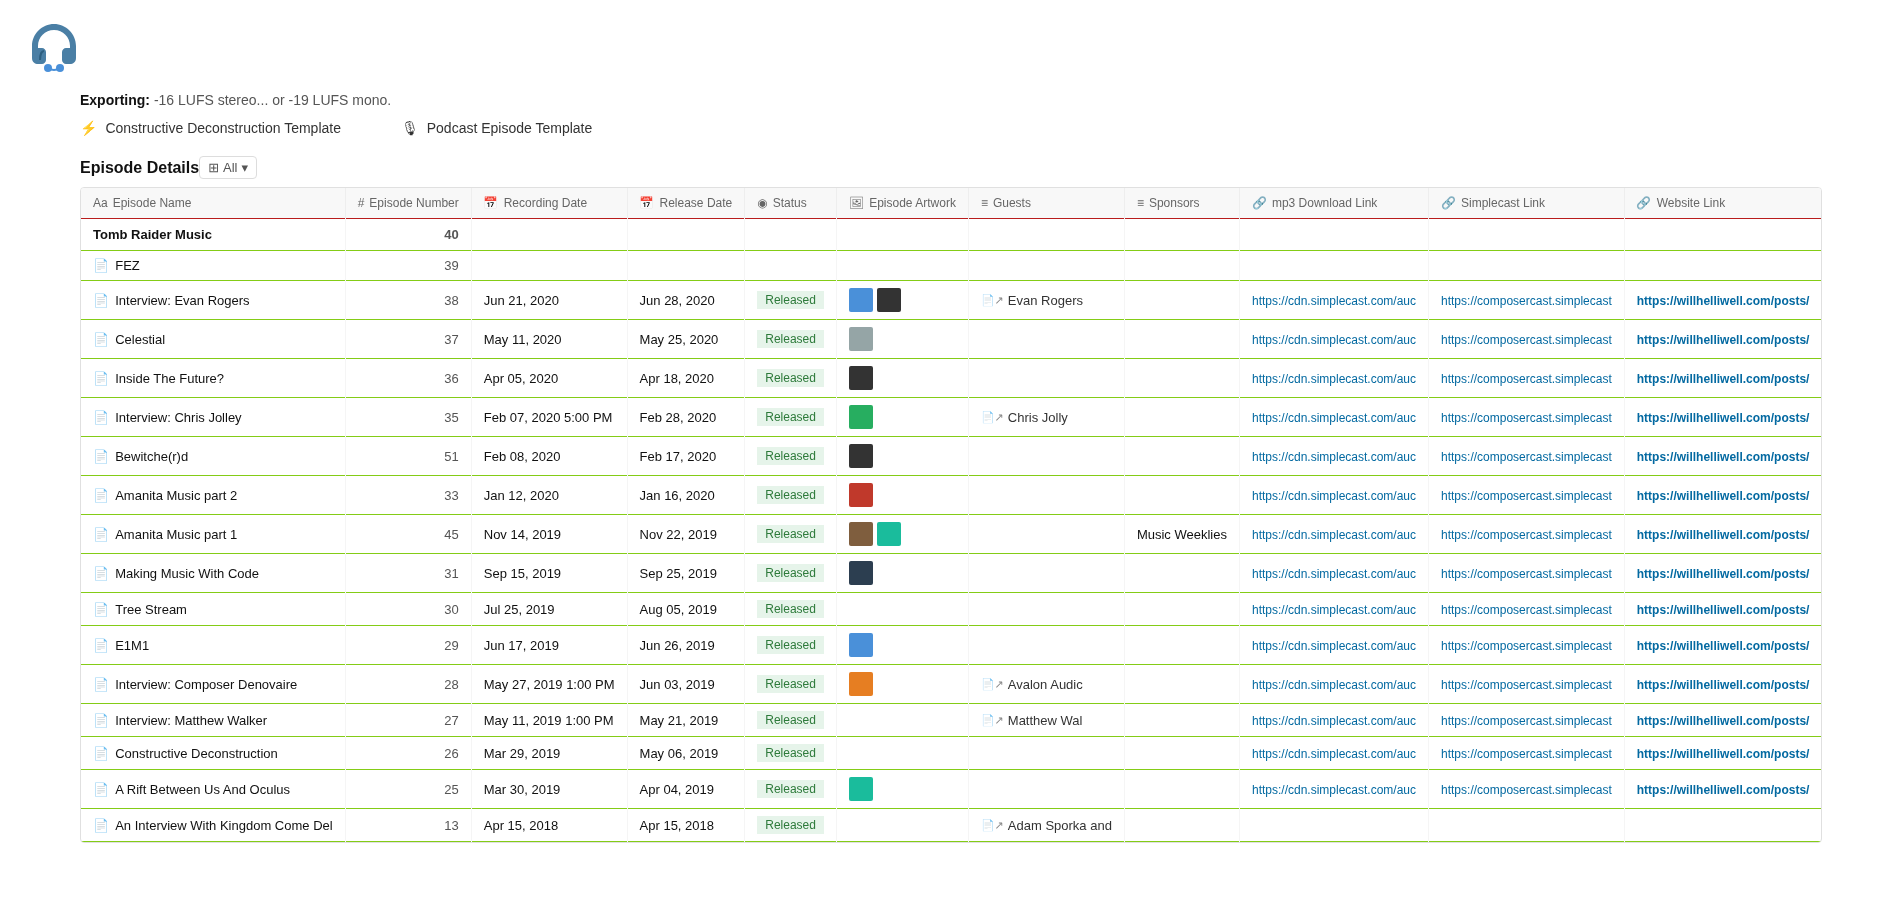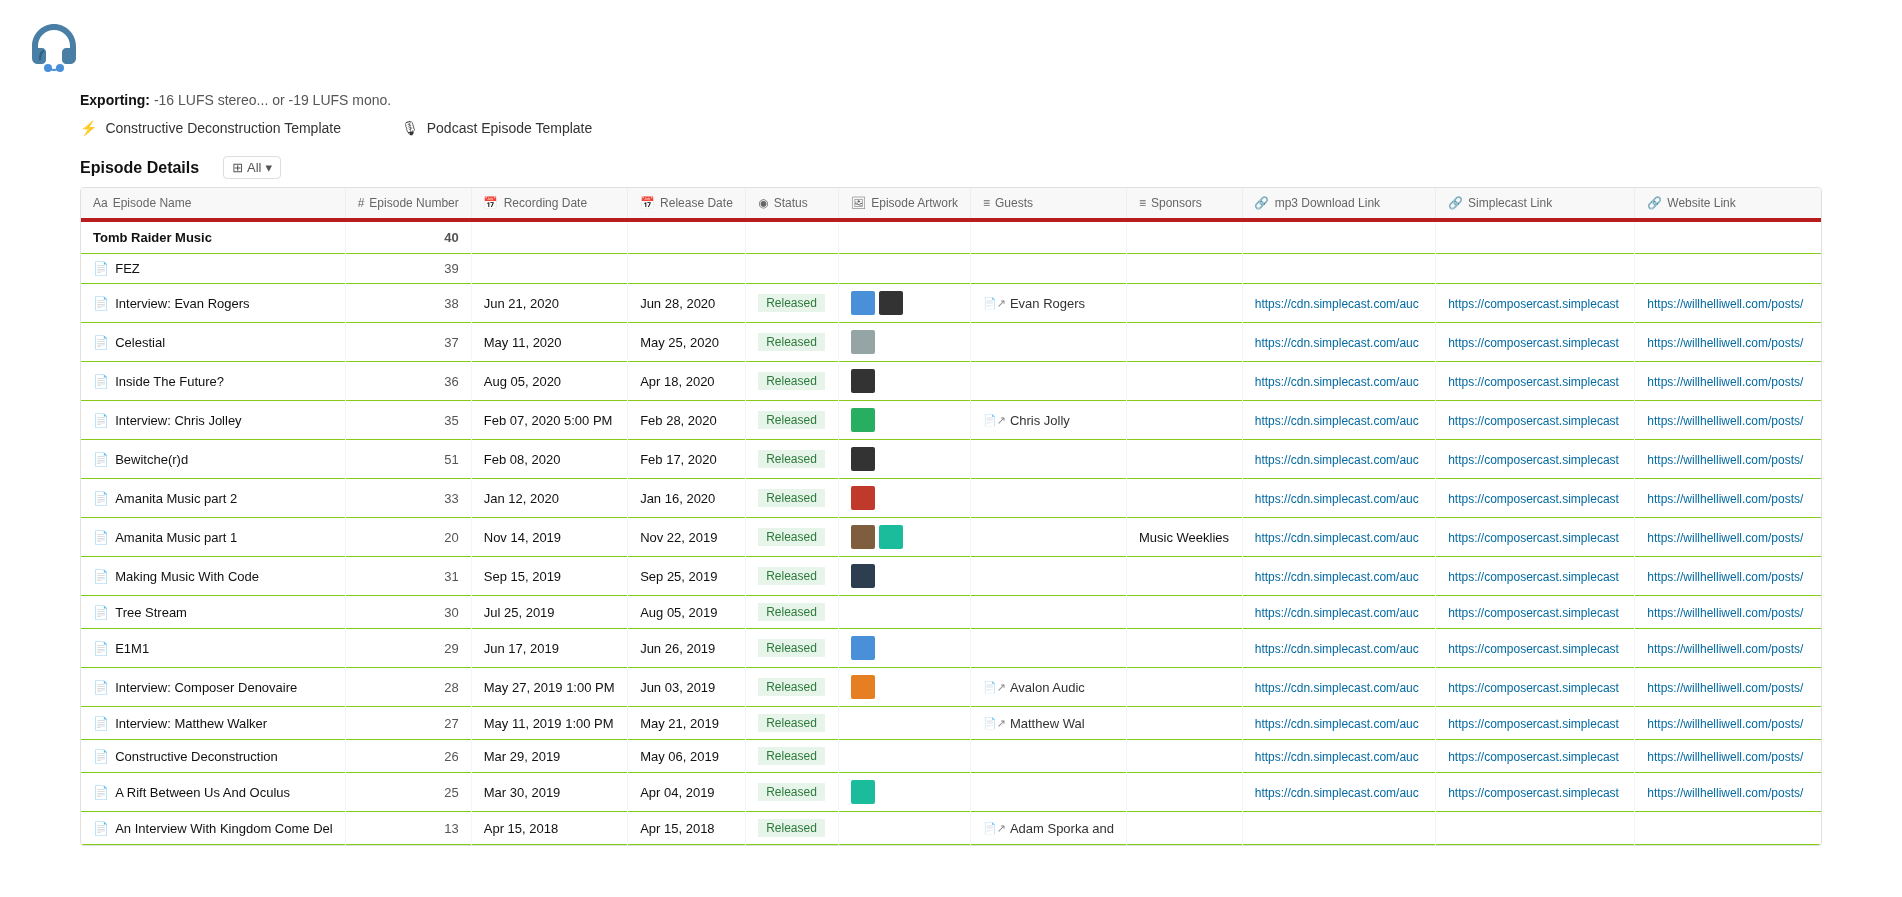--- a/index.html
+++ b/index.html
@@ -11,39 +11,39 @@
     .page-content { padding: 0 80px 40px 80px; }
     
     .page-title { font-size: 36px; font-weight: 700; margin-bottom: 24px; color: #111; }
     
     .export-info { font-size: 14px; color: #555; margin-bottom: 12px; }
     .export-info strong { font-weight: 600; color: #111; }
     
     .templates-bar { display: flex; align-items: center; gap: 60px; margin-bottom: 20px; }
     .template-link { display: flex; align-items: center; gap: 8px; font-size: 14px; color: #333; cursor: pointer; text-decoration: none; }
     
-    .table-header-bar { display: flex; align-items: center; gap: 24px; margin-bottom: 8px; }
+    .table-header-bar { display: flex; align-items: center; gap: 0; margin-bottom: 8px; }
     .table-header-bar h2 { font-size: 16px; font-weight: 600; }
     .view-selector { display: flex; align-items: center; gap: 4px; border: 1px solid #ddd; border-radius: 4px; padding: 3px 8px; cursor: pointer; font-size: 13px; color: #555; }
     
     .table-container { width: 100%; overflow-x: auto; border: 1px solid #e0e0e0; border-radius: 4px; }
     
     table { width: 100%; border-collapse: collapse; font-size: 13px; min-width: 1700px; }
     
-    thead tr { background: #f8f8f8; border-bottom: 4px solid #b91c1c; }
+    thead tr { background: #f8f8f8; border-bottom: 1px solid #b91c1c; }
     
     th { padding: 8px 12px; text-align: left; font-weight: 500; color: #666; font-size: 12px; white-space: nowrap; border-right: 1px solid #eee; }
     th:last-child { border-right: none; }
     
     .th-inner { display: flex; align-items: center; gap: 5px; }
     
     tbody tr { border-bottom: 1px solid #84cc16; }
     
     td { padding: 7px 12px; vertical-align: middle; border-right: 1px solid #f5f5f5; white-space: nowrap; }
-    td:last-child { border-right: none; }
+    td:last-child { border-right: none; font-weight: bold; }
     
     .episode-name { display: flex; align-items: center; gap: 6px; }
     .doc-icon { color: #888; font-size: 13px; }
     
     .group-row td { font-weight: 600; padding: 8px 12px; background: #fff; }
     .group-row td .episode-name { font-weight: 700; }
     
     .badge-released { background: #e6f4ea; color: #2d7a3a; border-radius: 0; padding: 2px 8px; font-size: 12px; font-weight: 500; display: inline-block; }
     
     .artwork-cell { display: flex; align-items: center; gap: 4px; }
@@ -280,21 +280,21 @@
     </td>
   </tr>
           <tr>
     <td class="col-name">
       <div class="episode-name">
                 <span class="doc-icon">📄</span>
                 <span>Inside The Future?</span>
               </div>
     </td>
     <td class="col-num">36</td>
-    <td class="col-rec">Aug 05, 2020</td>
+    <td class="col-rec">Apr 05, 2020</td>
     <td class="col-rel">Apr 18, 2020</td>
     <td class="col-status">
       <span class="badge-released">Released</span>
     </td>
     <td class="col-artwork">
       <div class="artwork-cell">
                 <span class="artwork-thumb artwork-dark"></span>
               </div>
     </td>
     <td class="col-guests"></td>
@@ -404,21 +404,21 @@
       <span class="link-cell">https://willhelliwell.com/posts/</span>
     </td>
   </tr>
           <tr>
     <td class="col-name">
       <div class="episode-name">
                 <span class="doc-icon">📄</span>
                 <span>Amanita Music part 1</span>
               </div>
     </td>
-    <td class="col-num">20</td>
+    <td class="col-num">45</td>
     <td class="col-rec">Nov 14, 2019</td>
     <td class="col-rel">Nov 22, 2019</td>
     <td class="col-status">
       <span class="badge-released">Released</span>
     </td>
     <td class="col-artwork">
       <div class="artwork-cell">
                 <span class="artwork-thumb artwork-brown"></span>
                 <span class="artwork-thumb artwork-teal"></span>
               </div>

